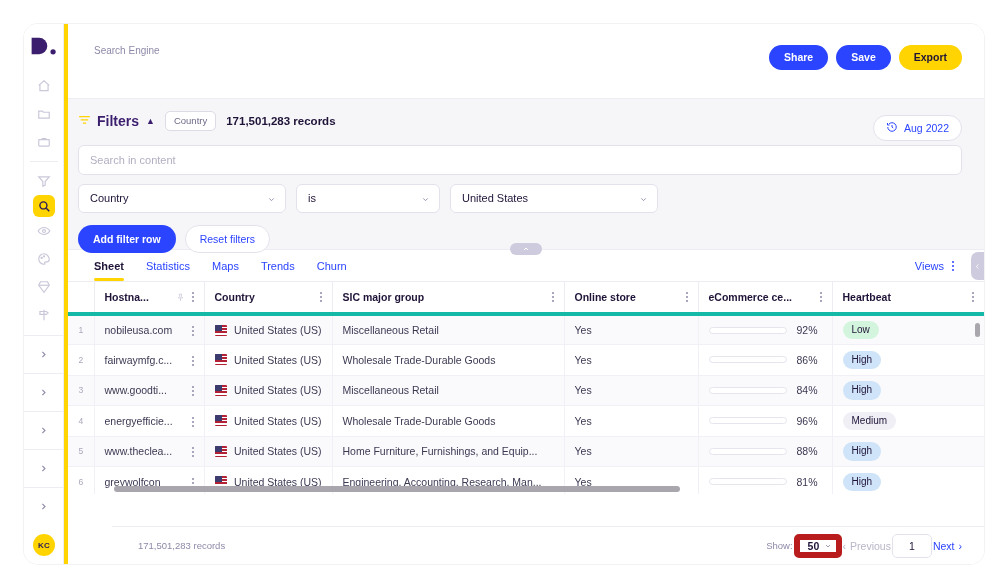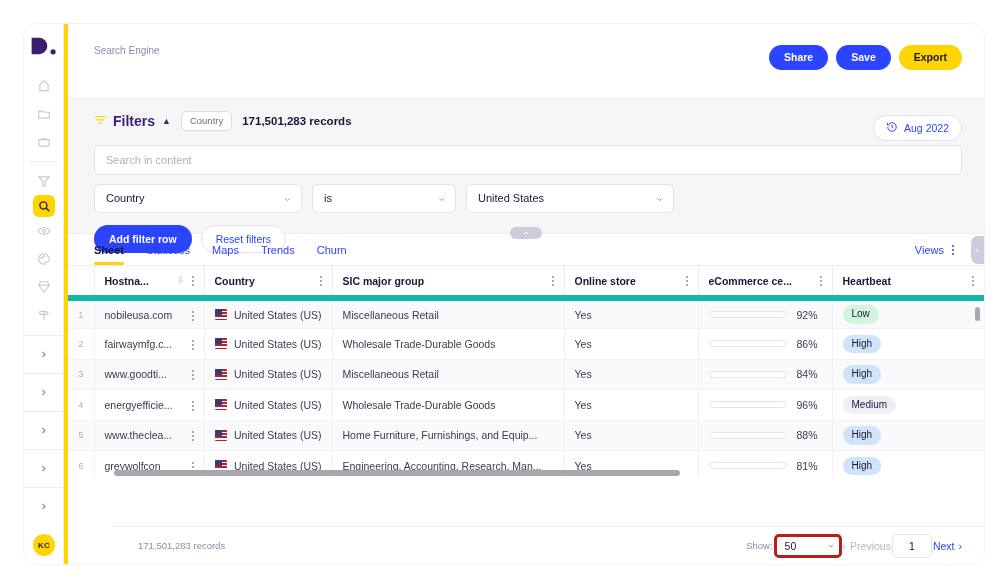--- a/index.html
+++ b/index.html
@@ -102,23 +102,23 @@
     padding: 7px 15px; cursor: pointer; line-height: 1;
   }
   .btn-blue { background: #2B44FF; color: #fff; }
   .btn-yellow { background: #FFD400; color: #1f1338; }
 
   
   #filters {
     background: #f6f6f9;
     border-top: 1px solid #ececf2;
     border-bottom: 1px solid #ececf2;
-    padding: 12px 22px 16px 26px;
+    padding: 12px 22px 16px 10px;
     position: relative;
-    height: 136px;
+    height: 152px;
   }
   #filters-row1 { display: flex; align-items: center; gap: 10px; }
   #filters-title {
     display: flex; align-items: center; gap: 6px;
     font-size: 14px; font-weight: bold; color: #3b1e6e;
     cursor: pointer;
   }
   #filter-icon svg { width: 13px; height: 13px; display:block; }
   #collapse-caret { color: #3b1e6e; font-size: 9px; margin-left: 1px; }
   .chip {
@@ -208,21 +208,21 @@
   }
   #right-collapse svg { width: 7px; height: 7px; }
 
   
   #table-area { position: relative; height: 212px; overflow: hidden; }
   table { border-collapse: collapse; width: 100%; table-layout: fixed; }
   th {
     background: #fff; height: 32px;
     font-size: 10.5px; font-weight: bold; color: #1f1338;
     text-align: left; padding: 0 10px;
-    border-bottom: 6px solid #14b8a6;
+    border-bottom: 4px solid #14b8a6;
     border-right: 1px solid #ececf2;
     position: relative; white-space: nowrap; overflow: hidden;
   }
   th .th-in { display: flex; align-items: center; justify-content: space-between; gap: 6px; }
   th .th-tools { display: flex; align-items: center; gap: 7px; flex: 0 0 auto; }
   .pin-icon svg { width: 9px; height: 9px; color: #c9c7d8; display: block; }
   td {
     height: 30.5px; font-size: 10.5px; color: #3b3952;
     padding: 0 10px; border-bottom: 1px solid #f1f0f6;
     border-right: 1px solid #f1f0f6;
@@ -282,24 +282,24 @@
   
   #footer {
     position: absolute; left: 44px; right: 0; bottom: 0; height: 38px;
     background: #fff; border-top: 1px solid #ececf2;
     display: flex; align-items: center; padding: 0 22px 0 26px;
   }
   #footer-records { font-size: 9.5px; color: #8d8aa8; }
   #pager { margin-left: auto; display: flex; align-items: center; gap: 1px; }
   #show-label { font-size: 9.5px; color: #8d8aa8; }
   #show-select {
-    position: relative; width: 68px; height: 24px;
-    border: 3px solid #b91c1c; border-radius: 5px; background: #fff;
+    position: relative; width: 48px; height: 24px;
+    border: 6px solid #b91c1c; border-radius: 5px; background: #fff;
     display: flex; align-items: center; padding: 0 4px 0 8px;
-    font-size: 10.5px; font-weight: normal; color: #1f1338; cursor: pointer;
+    font-size: 10.5px; font-weight: bold; color: #1f1338; cursor: pointer;
   }
   #show-select .cv { margin-left: auto; color: #8d8aa8; display: flex; }
   #show-select .cv svg { width: 8px; height: 8px; }
   .pg-link { font-size: 10.5px; color: #2B44FF; cursor: pointer; display: flex; align-items: center; gap: 4px; }
   .pg-link.disabled { color: #b8b6c8; }
   #page-input {
     width: 40px; height: 24px; border: 1px solid #e3e2ec; border-radius: 5px;
     text-align: center; font-family: inherit; font-size: 10.5px; color: #1f1338;
     outline: none;
   }

